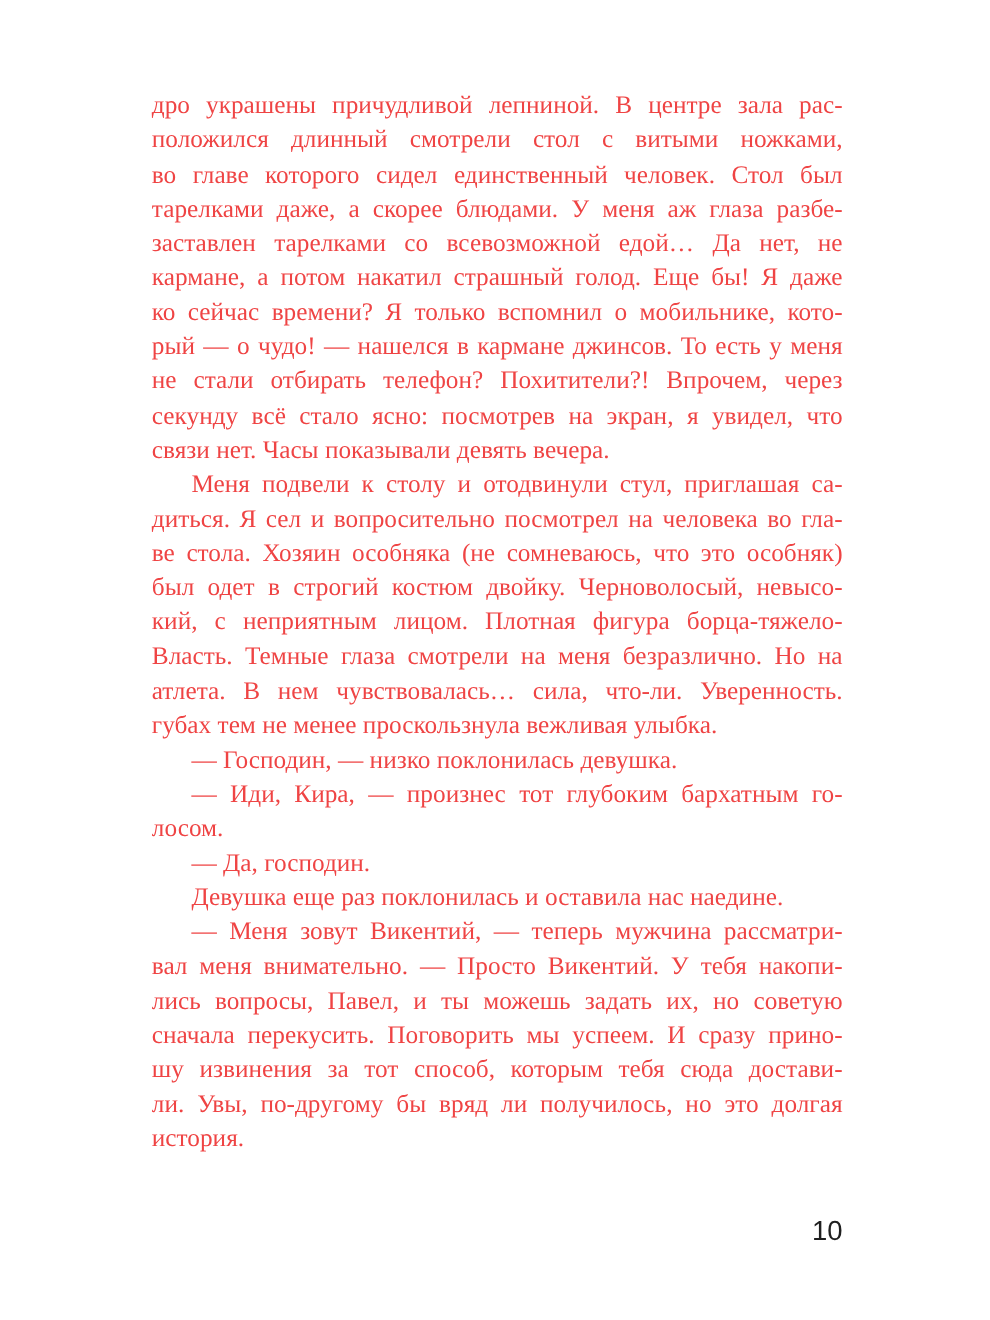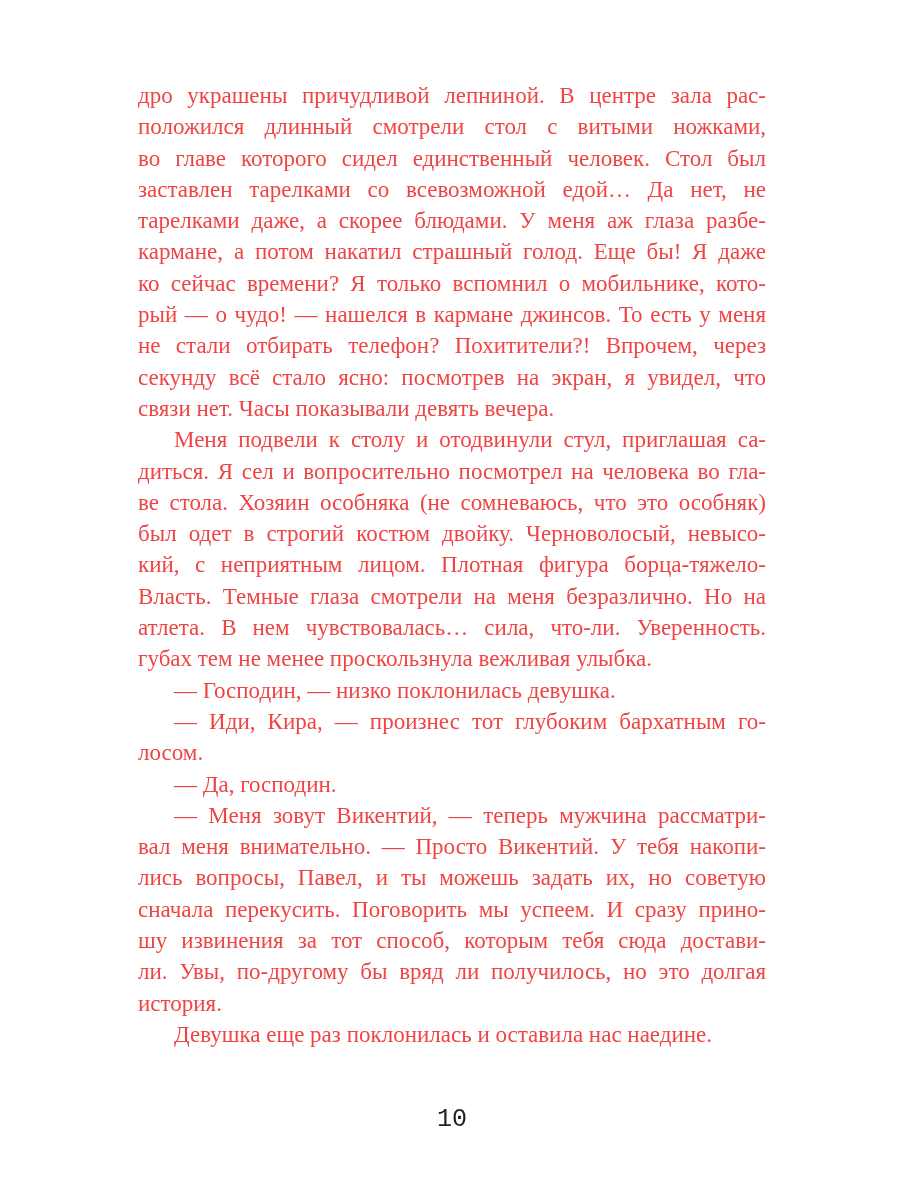--- a/index.html
+++ b/index.html
@@ -41,37 +41,37 @@
     -moz-text-align-last: left;
   }
   .para.indent .line:first-child {
     text-indent: 36px;
   }
   .page-number {
     position: absolute;
     left: 138px;
     top: 1105px;
     width: 628px;
-    text-align: center;
+    text-align: right;
     font-size: 25px;
     color: #1f1f1f;
-    font-family: Liberation Mono, monospace;
+    font-family: Liberation Sans, sans-serif;
   }
 </style>
 </head>
 <body>
 
 <div class="page">
   <div class="text-block" id="text-block">
       <div class="para">
         <div class="line">дро украшены причудливой лепниной. В центре зала рас-</div>
         <div class="line">положился длинный смотрели стол с витыми ножками,</div>
         <div class="line">во главе которого сидел единственный человек. Стол был</div>
+        <div class="line">тарелками даже, а скорее блюдами. У меня аж глаза разбе-</div>
         <div class="line">заставлен тарелками со всевозможной едой… Да нет, не</div>
-        <div class="line">тарелками даже, а скорее блюдами. У меня аж глаза разбе-</div>
         <div class="line">кармане, а потом накатил страшный голод. Еще бы! Я даже</div>
         <div class="line">ко сейчас времени? Я только вспомнил о мобильнике, кото-</div>
         <div class="line">рый — о чудо! — нашелся в кармане джинсов. То есть у меня</div>
         <div class="line">не стали отбирать телефон? Похитители?! Впрочем, через</div>
         <div class="line">секунду всё стало ясно: посмотрев на экран, я увидел, что</div>
         <div class="line last">связи нет. Часы показывали девять вечера.</div>
       </div>
       <div class="para indent">
         <div class="line">Меня подвели к столу и отодвинули стул, приглашая са-</div>
         <div class="line">диться. Я сел и вопросительно посмотрел на человека во гла-</div>
@@ -86,26 +86,26 @@
         <div class="line last">— Господин, — низко поклонилась девушка.</div>
       </div>
       <div class="para indent">
         <div class="line">— Иди, Кира, — произнес тот глубоким бархатным го-</div>
         <div class="line last">лосом.</div>
       </div>
       <div class="para indent">
         <div class="line last">— Да, господин.</div>
       </div>
       <div class="para indent">
+        <div class="line last">Девушка еще раз поклонилась и оставила нас наедине.</div>
+      </div>
+      <div class="para indent">
         <div class="line">— Меня зовут Викентий, — теперь мужчина рассматри-</div>
         <div class="line">вал меня внимательно. — Просто Викентий. У тебя накопи-</div>
         <div class="line">лись вопросы, Павел, и ты можешь задать их, но советую</div>
         <div class="line">сначала перекусить. Поговорить мы успеем. И сразу прино-</div>
         <div class="line">шу извинения за тот способ, которым тебя сюда достави-</div>
         <div class="line">ли. Увы, по-другому бы вряд ли получилось, но это долгая</div>
         <div class="line last">история.</div>
       </div>
-      <div class="para indent">
-        <div class="line last">Девушка еще раз поклонилась и оставила нас наедине.</div>
-      </div>
     </div>
   <div class="page-number">10</div>
 </div>
 
 </body></html>

